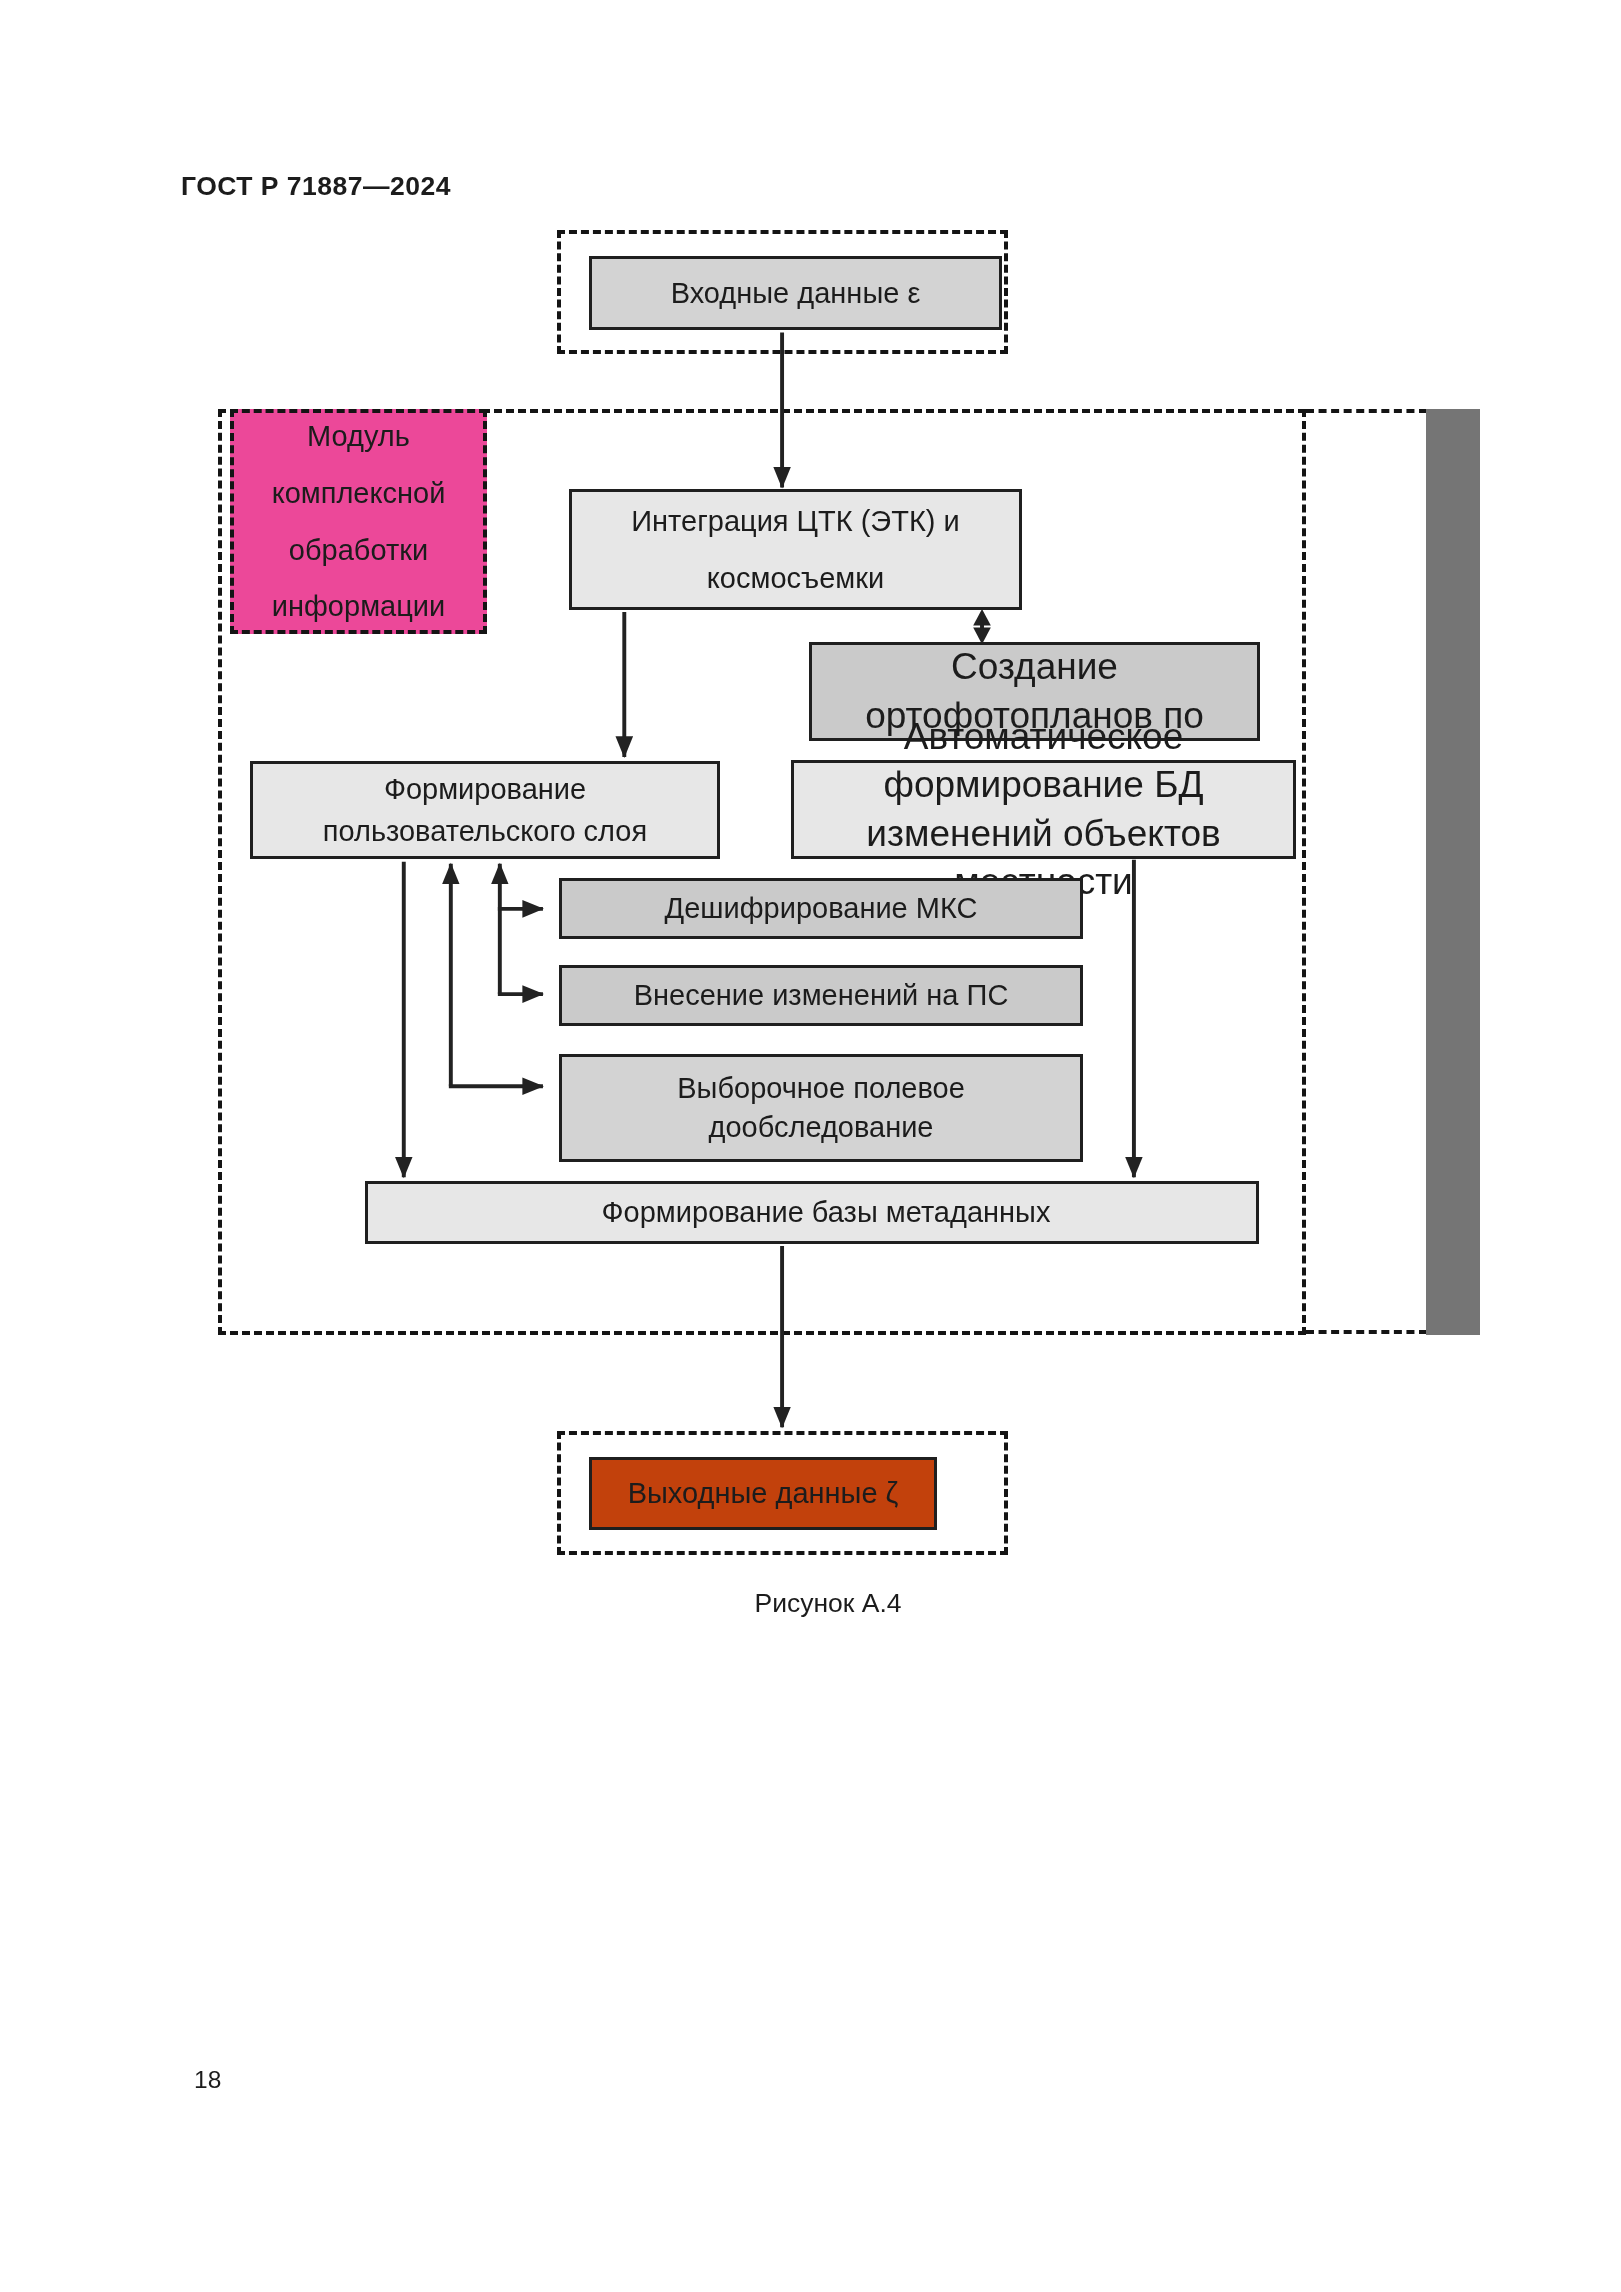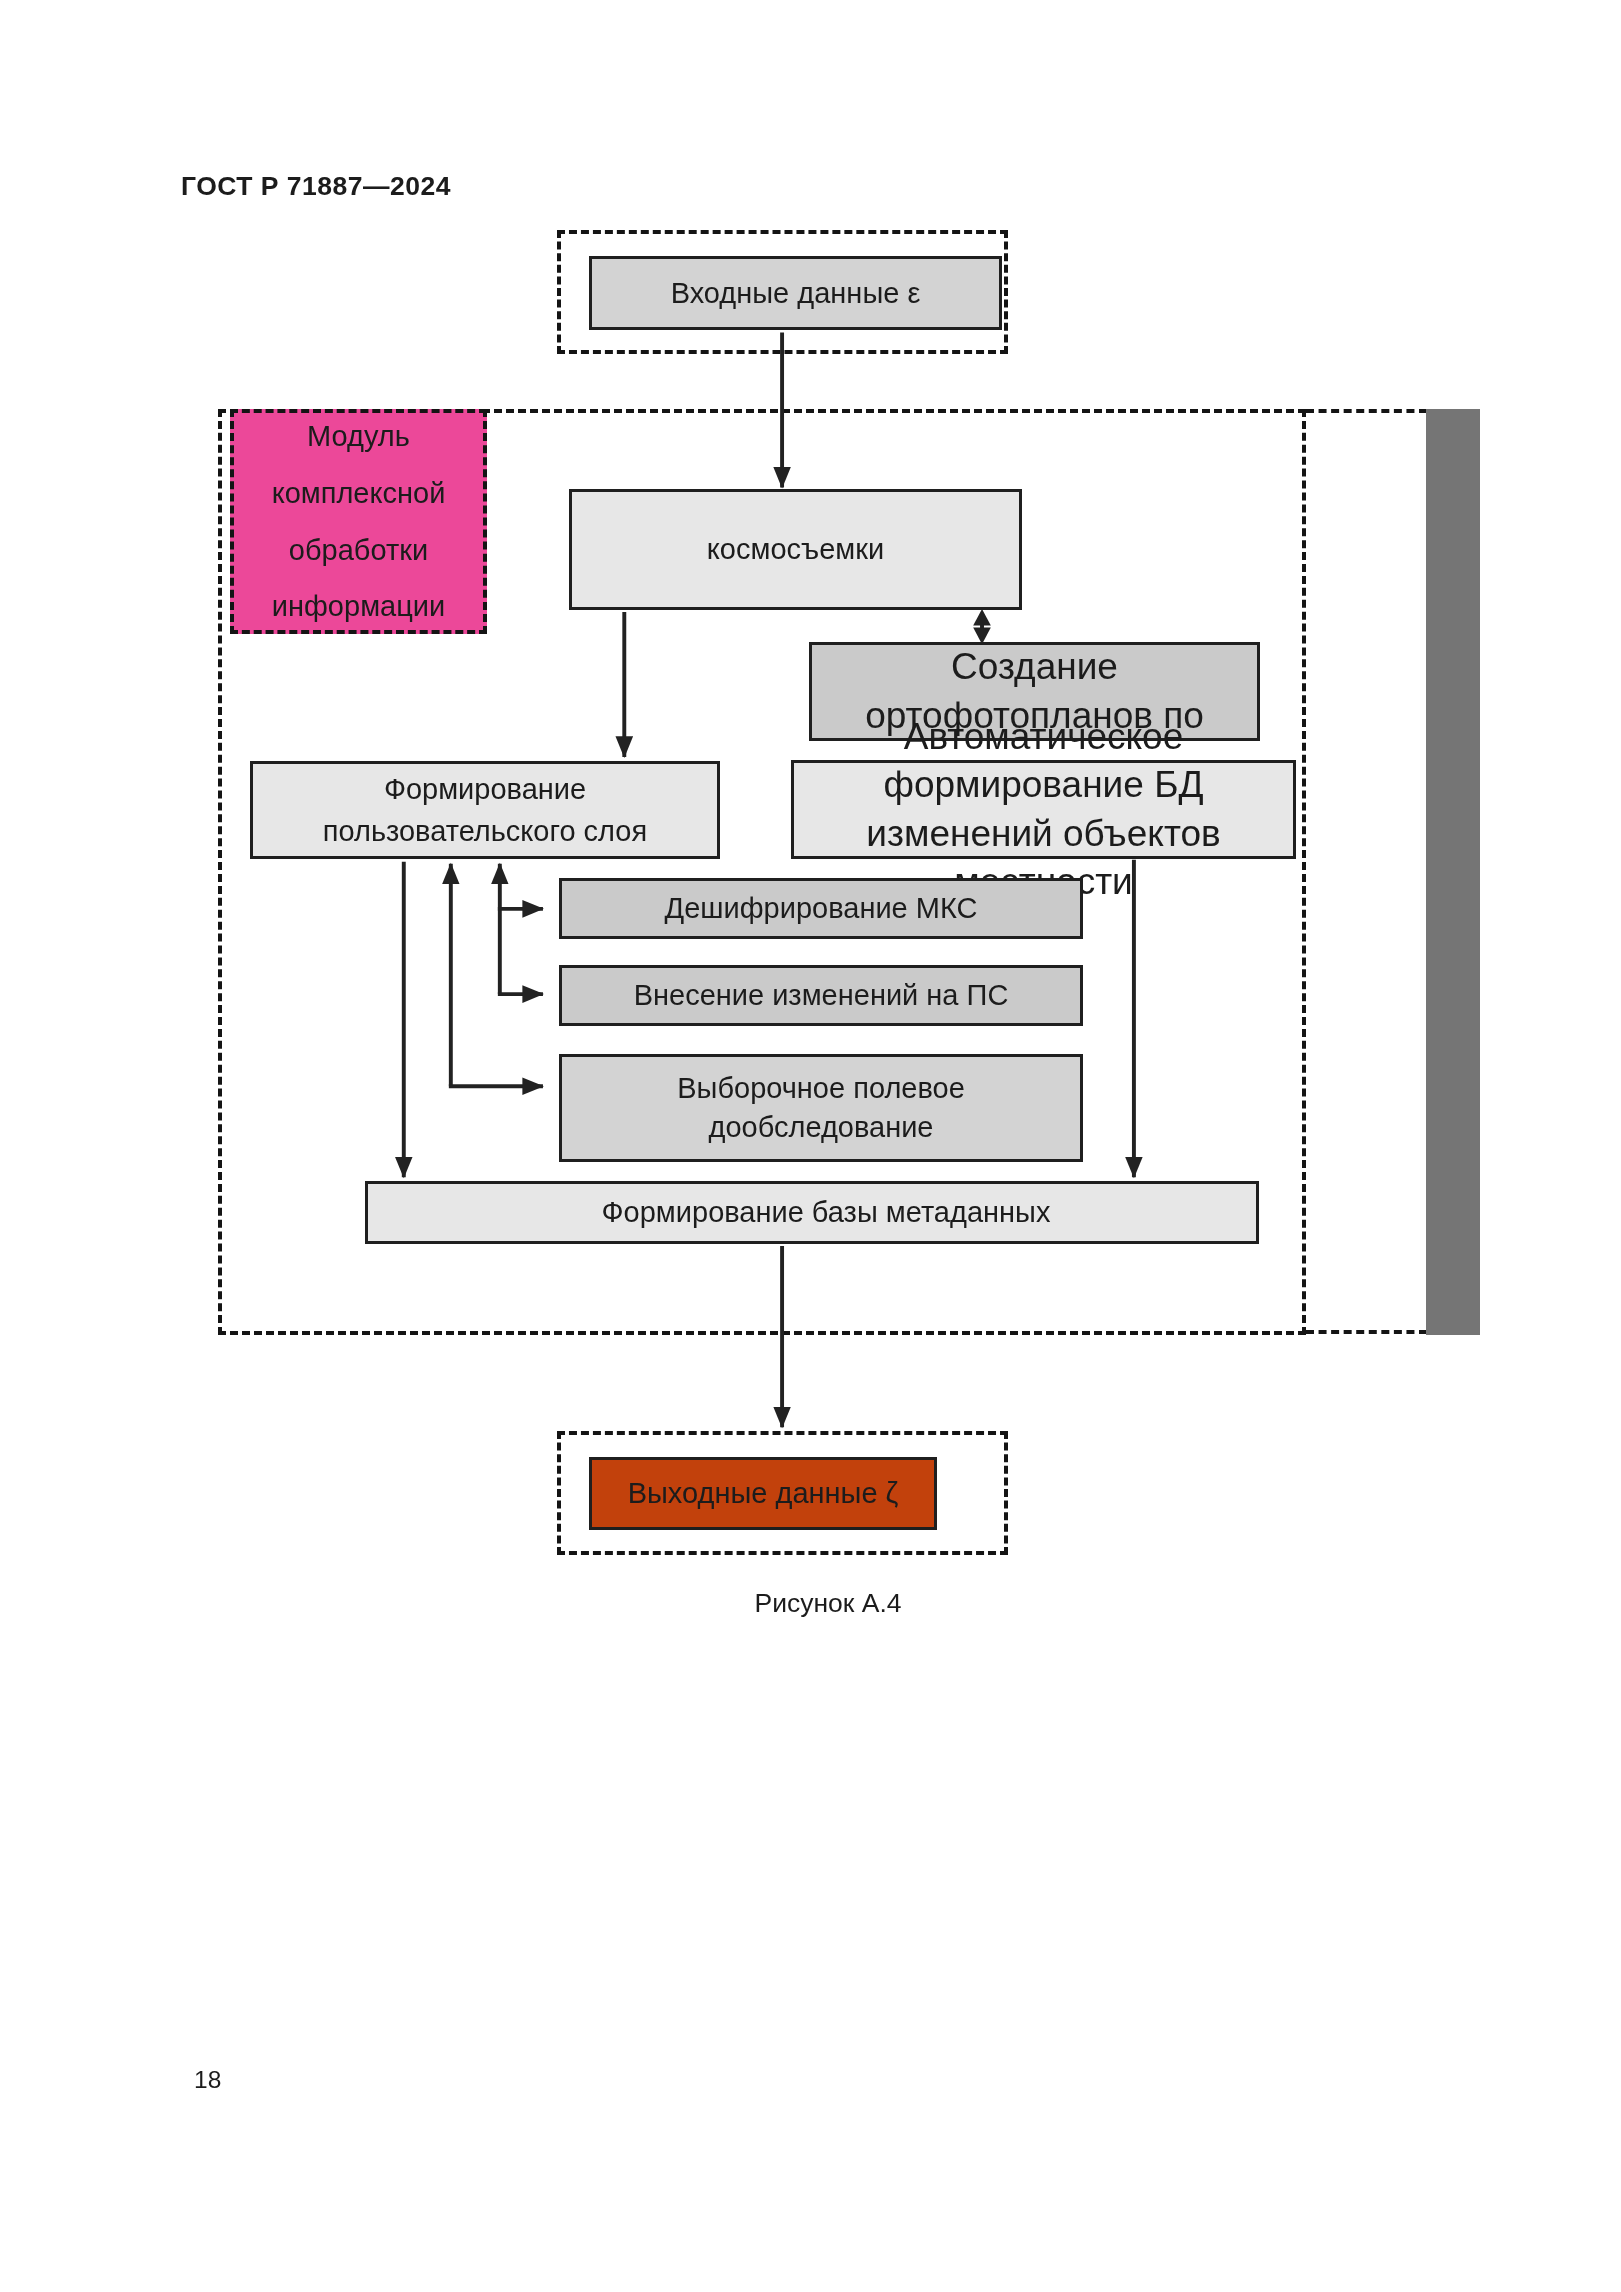--- a/index.html
+++ b/index.html
@@ -41,20 +41,21 @@
 <div class="graybar" style="left: 1426px; top: 409px; width: 54px; height: 926px; background: rgb(117, 117, 117);"></div>
 
 <div class="box lh2" style="left: 218px; top: 409px; width: 257px; height: 225px; border: 4.9px dashed rgb(20, 20, 20); background: #ec4899;">
   <span>Модуль</span>
   <span>комплексной</span>
   <span>обработки</span>
   <span>информации</span>
 </div>
 
 <div class="box lh2" style="left: 557px; top: 489px; width: 453px; height: 121px; background: rgb(231, 231, 231);">
+  <span>Интеграция ЦТК (ЭТК) и</span>
   <span>космосъемки</span>
 </div>
 
 <div class="box lh135 fs28" style="left: 797px; top: 642px; width: 451px; height: 99px; background: rgb(202, 202, 202);">
   <span>Создание ортофотопланов по</span>
 </div>
 
 <div class="box" style="left: 238px; top: 761px; width: 470px; height: 98px; line-height: 1.45; background: rgb(231, 231, 231);">
   <span>Формирование</span>
   <span>пользовательского слоя</span>

